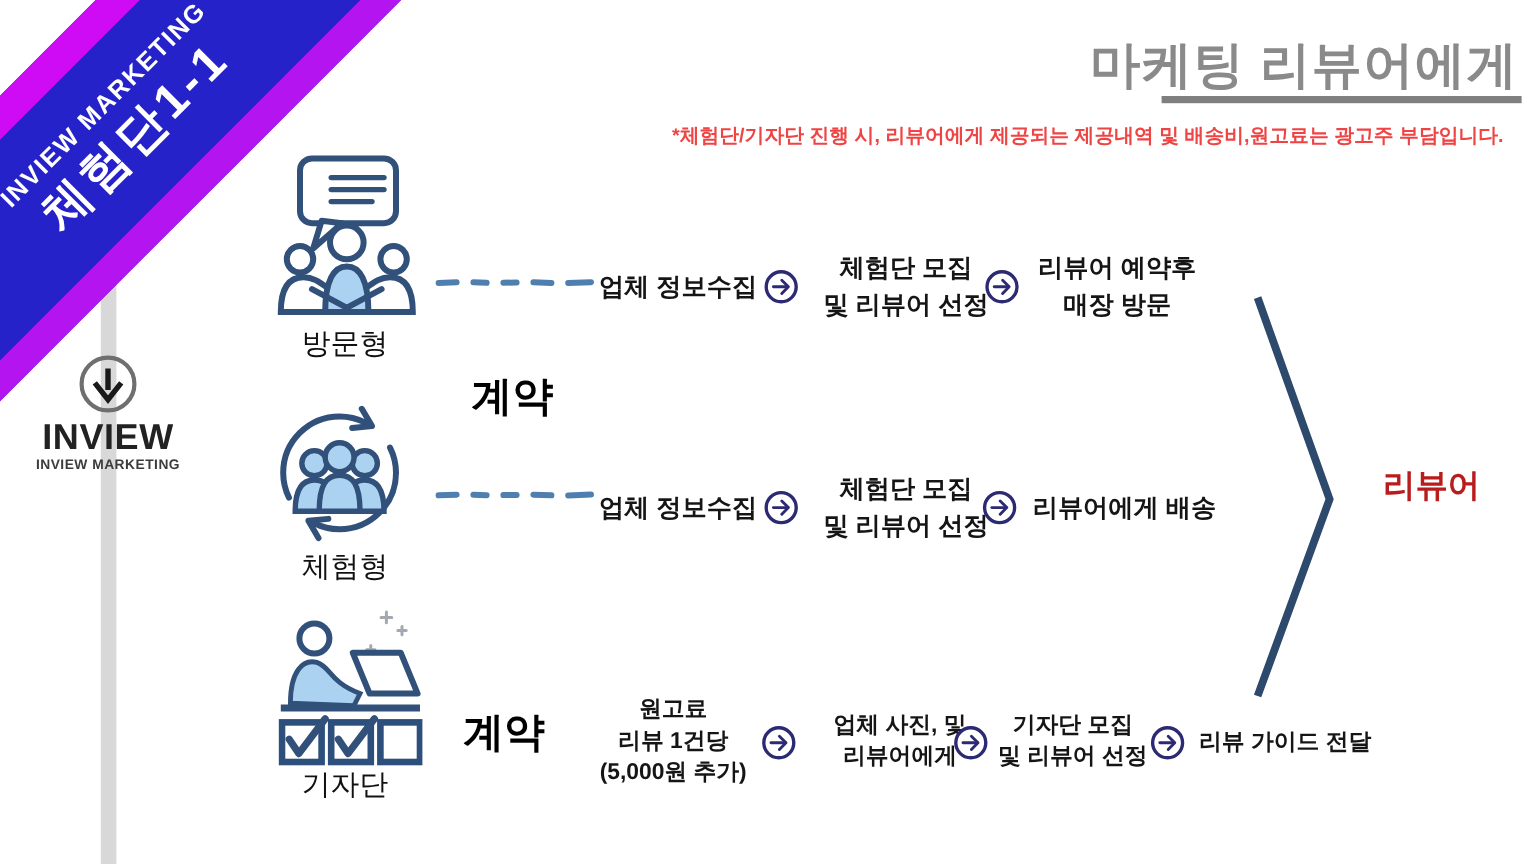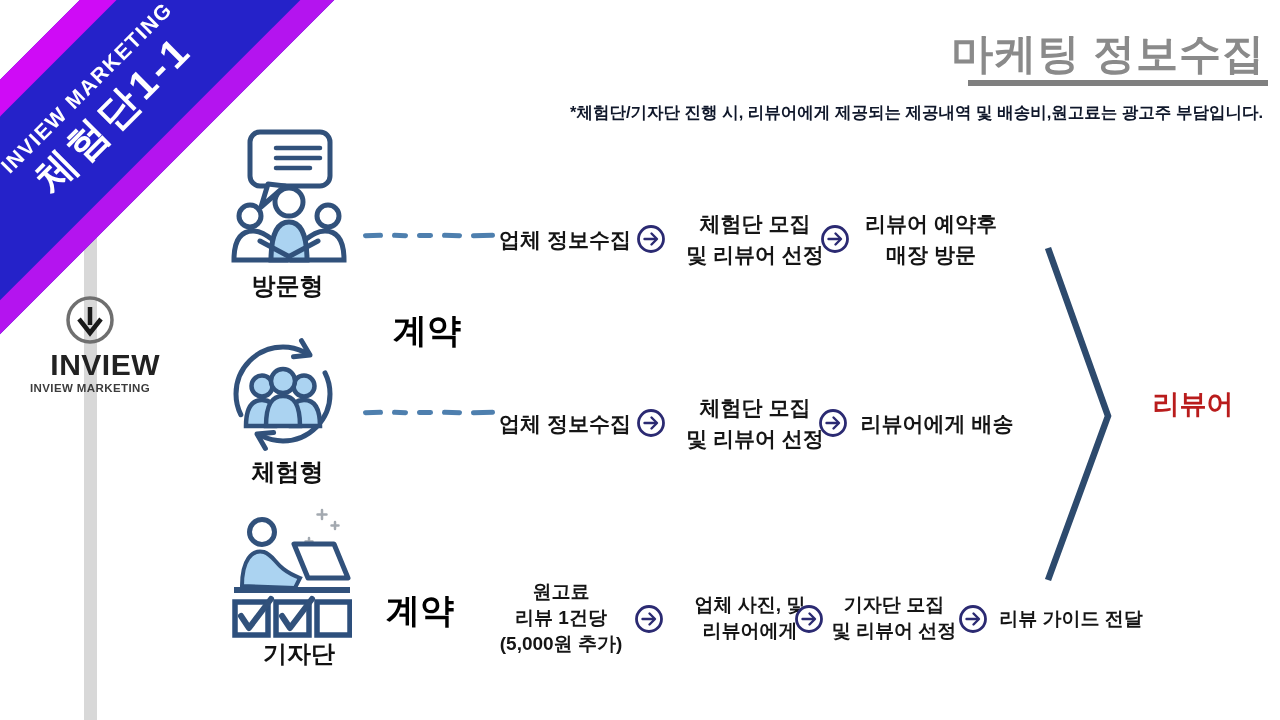--- a/index.html
+++ b/index.html
@@ -18,30 +18,30 @@
     transform:rotate(-45deg);z-index:3;
     display:flex;flex-direction:column;align-items:center;justify-content:center;
     color:#fff;text-align:center;
   }
   .ribbon .l1{font-size:21px;font-weight:700;letter-spacing:1.5px;line-height:26px;}
   .ribbon .l2{font-size:40px;font-weight:700;letter-spacing:4px;line-height:48px;}
   
   .title{left:900px;top:26px;width:365px;text-align:right;font-size:42px;font-weight:700;
          color:#8a8a8a;letter-spacing:1px;z-index:2;}
   .title-rule{left:968px;top:80px;width:300px;height:6px;background:#7f7f7f;z-index:2;}
-  .note{left:560px;top:102px;width:703px;text-align:right;font-size:16.5px;font-weight:600;color:#0f172a;z-index:2;}
+  .note{left:560px;top:102px;width:703px;font-size:16.5px;font-weight:600;color:#ef4444;z-index:2;}
   
   .logo-arrow{left:64px;top:294px;z-index:2;}
-  .logo-name{left:20px;top:348px;width:140px;text-align:right;font-size:30px;font-weight:800;
+  .logo-name{left:20px;top:348px;width:140px;text-align:center;font-size:30px;font-weight:800;
              letter-spacing:0.5px;color:#222;z-index:2;}
   .logo-sub{left:16px;top:382px;width:148px;text-align:center;font-size:11.5px;font-weight:700;
             letter-spacing:0.4px;color:#3c3c3c;z-index:2;}
   
   .icon{z-index:2;}
-  .row-label{font-size:24px;font-weight:700;color:#111;text-align:center;z-index:2;}
+  .row-label{font-size:24px;font-weight:400;color:#111;text-align:center;z-index:2;}
   
   .dashes{display:flex;align-items:center;z-index:2;}
   .dashes span{height:5px;border-radius:3px;background:#4e7fae;margin-right:9px;display:block;}
   .dashes span:nth-child(1){width:20px;transform:rotate(-2deg);}
   .dashes span:nth-child(2){width:16px;transform:rotate(2deg);}
   .dashes span:nth-child(3){width:16px;transform:rotate(-1deg);}
   .dashes span:nth-child(4){width:20px;transform:rotate(2deg);}
   .dashes span:nth-child(5){width:24px;transform:rotate(-2deg);}
   
   .step{font-size:21px;font-weight:600;color:#151515;text-align:center;line-height:31px;z-index:2;}
@@ -55,21 +55,21 @@
 </head>
 <body>
 
 <div class="abs vbar"></div>
 
 <div class="abs ribbon">
   <div class="l1">INVIEW MARKETING</div>
   <div class="l2">체험단1-1</div>
 </div>
 
-<div class="abs title">마케팅 정보수집</div>
+<div class="abs title">마케팅 리뷰어에게</div>
 <div class="abs title-rule"></div>
 <div class="abs note">*체험단/기자단 진행 시, 리뷰어에게 제공되는 제공내역 및 배송비,원고료는 광고주 부담입니다.</div>
 
 <div class="abs logo-arrow">
   <svg width="52" height="52" viewBox="0 0 52 52">
     <circle cx="26" cy="26" r="22" fill="none" stroke="#6f6f6f" stroke-width="3.5"></circle>
     <line x1="26" y1="13" x2="26" y2="31" stroke="#1a1a1a" stroke-width="4.5"></line>
     <polyline points="15,25 26,39 37,25" fill="none" stroke="#1a1a1a" stroke-width="4.5" stroke-linejoin="miter"></polyline>
   </svg>
 </div>
@@ -204,21 +204,21 @@
       <rect x="3" y="96" width="33" height="33"></rect>
       <rect x="44" y="96" width="33" height="33"></rect>
       <rect x="85" y="96" width="33" height="33"></rect>
     </g>
     <g fill="none" stroke="#31517b" stroke-width="6" stroke-linecap="round" stroke-linejoin="round">
       <polyline points="9,110 17,122 39,93"></polyline>
       <polyline points="50,110 58,122 80,93"></polyline>
     </g>
   </svg>
 </div>
-<div class="abs row-label" style="left:240px;top:638px;width:95px;text-align:right;">기자단</div>
+<div class="abs row-label" style="left:240px;top:638px;width:95px;">기자단</div>
 
 <div class="abs contract" style="left:386px;top:588px;">계약</div>
 
 <div class="abs step-sm" style="left:494px;top:579px;width:134px;">
   <div>원고료</div>
   <div>리뷰 1건당</div>
   <div>(5,000원 추가)</div>
 </div>
 <div class="abs icon" style="left:634px;top:604px;">
   <svg width="30" height="30" viewBox="0 0 30 30">

